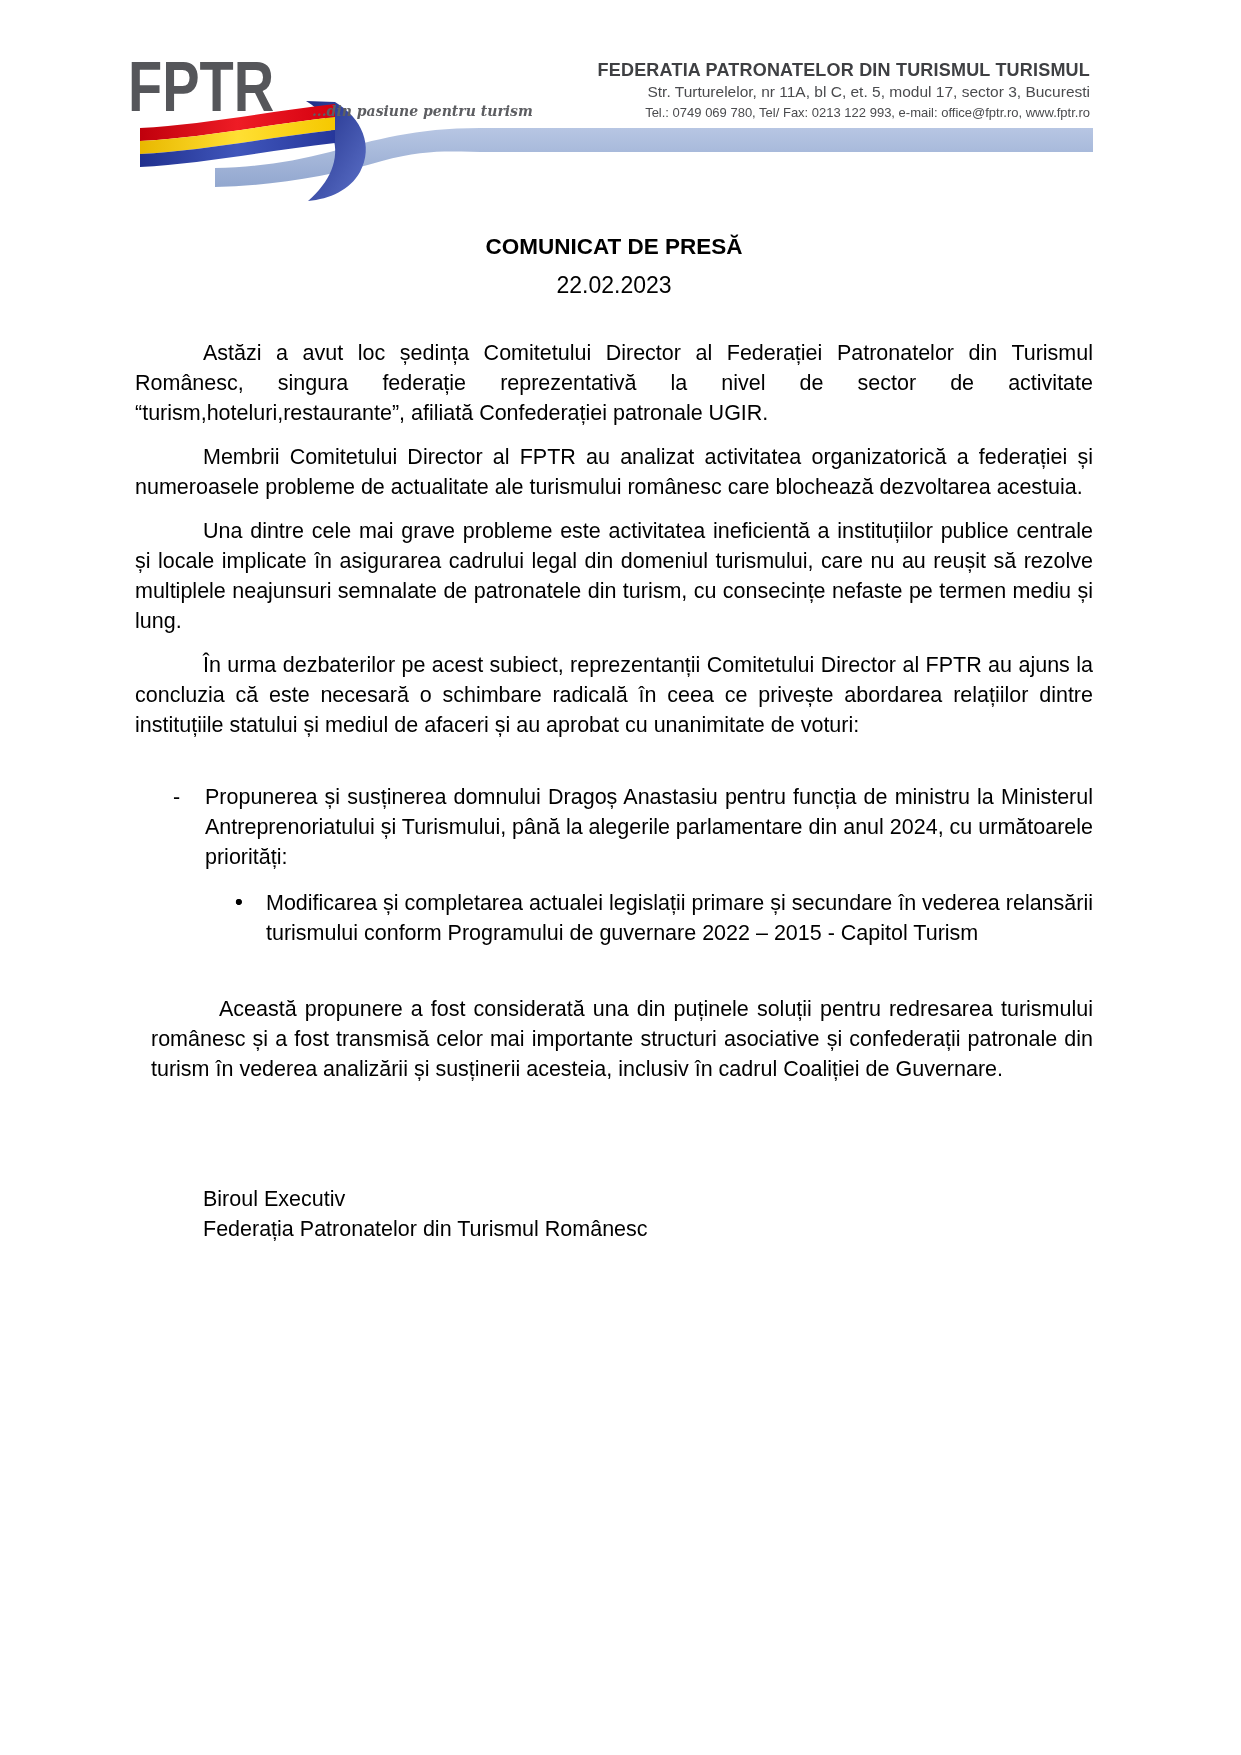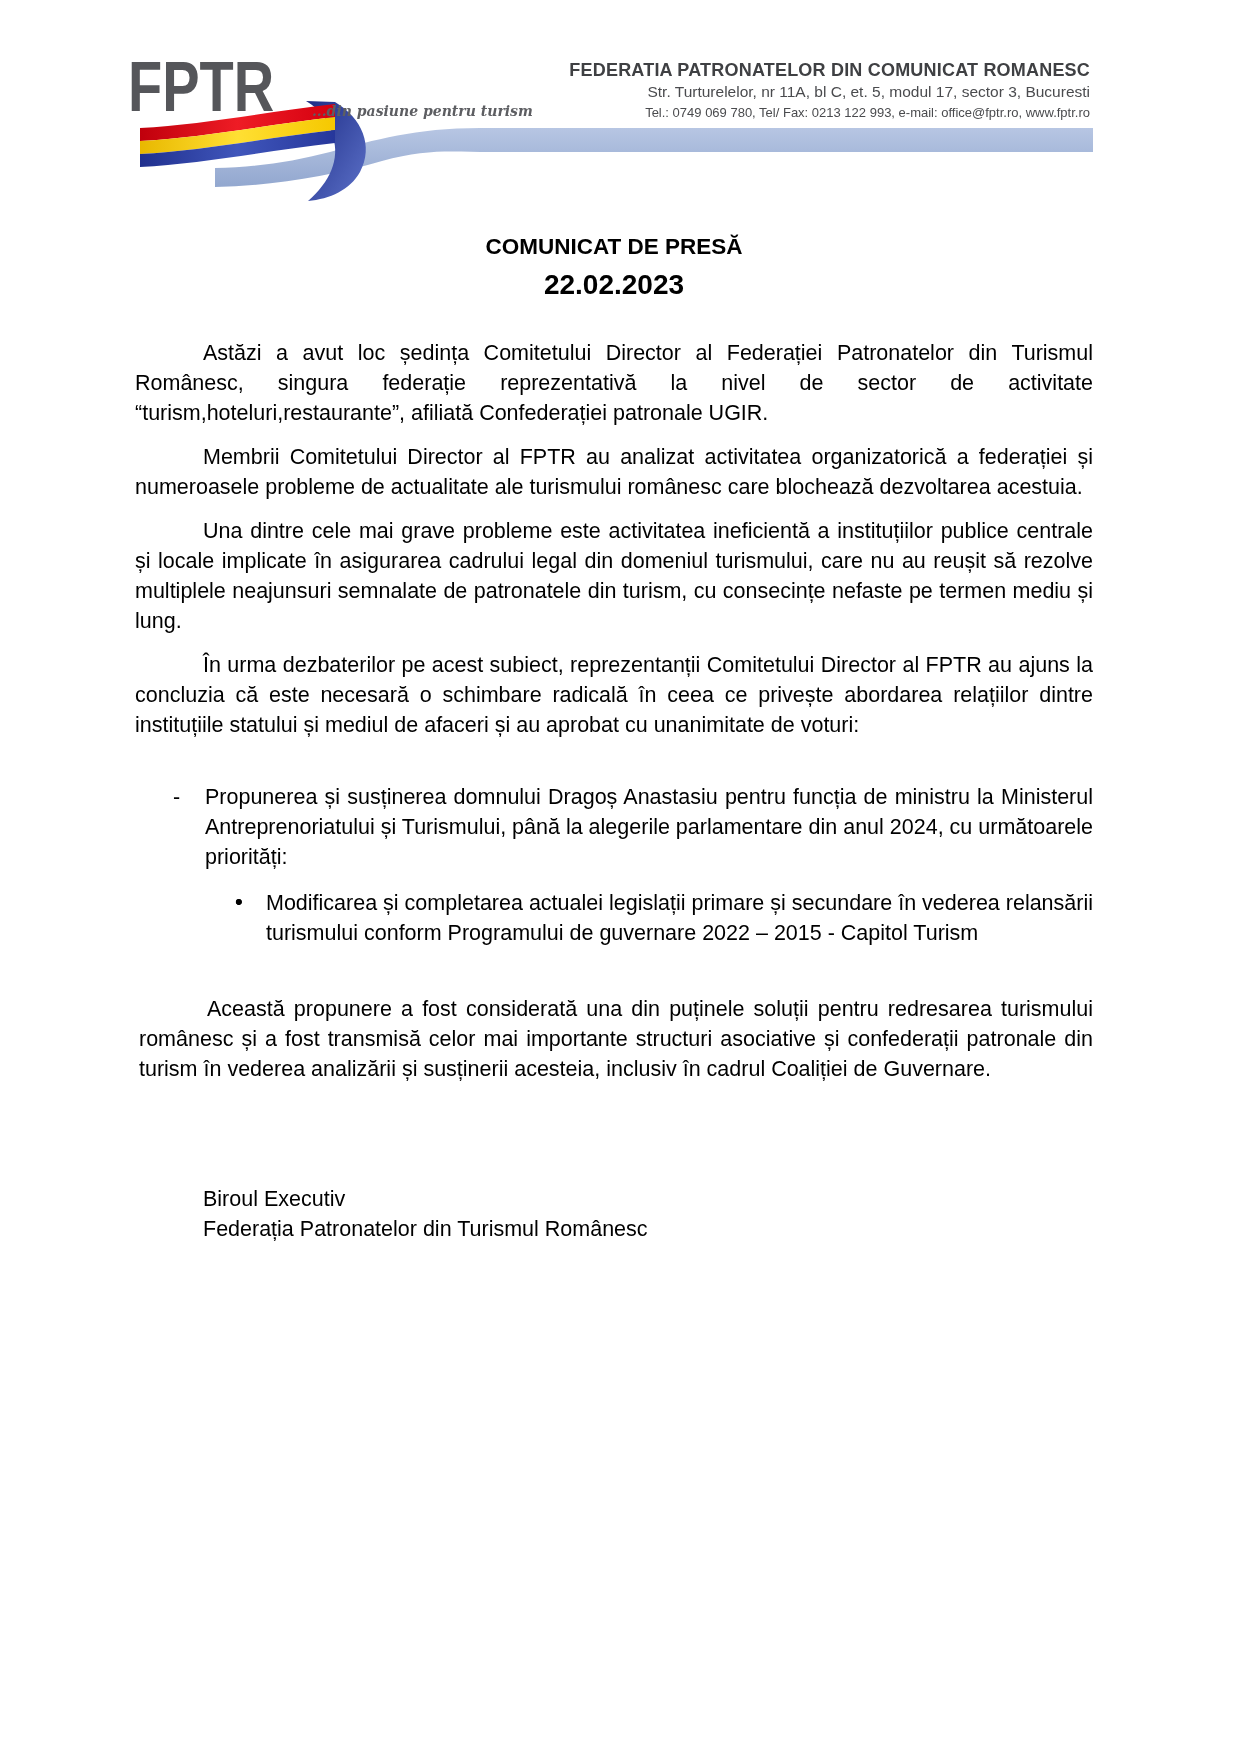--- a/index.html
+++ b/index.html
@@ -22,27 +22,27 @@
   .org-block{position:absolute;top:60px;right:151px;text-align:right;color:#434447;line-height:20px;}
   .org-name{font-size:18px;font-weight:bold;letter-spacing:.2px;color:#3f4043;}
   .org-address{font-size:15.5px;margin-top:2px;color:#4a4b4e;}
   .org-contact{font-size:13px;margin-top:1px;color:#4a4b4e;}
   
   .doc{
     position:absolute;left:135px;top:224px;width:958px;
     font-size:21.5px;line-height:30px;text-align:justify;
   }
   .doc-title{text-align:center;font-weight:bold;font-size:22.5px;margin:8px;line-height:30px;}
-  .doc-date{text-align:center;font-weight:bold;font-size:28px;margin:0 0 38px 0;line-height:30px;}
+  .doc-date{text-align:center;font-weight:normal;font-size:23px;margin:0 0 38px 0;line-height:30px;}
   p.body-par{margin:0 0 14px 0;text-indent:68px;}
   .dash-item{position:relative;padding-left:70px;margin:42px 0 16px 0;}
   .dash-marker{position:absolute;left:38px;top:0;}
   .bullet-item{position:relative;padding-left:131px;margin:0 0 2px 0;}
   .bullet-marker{position:absolute;left:100px;top:-1px;font-size:22px;}
-  p.closing{margin:46px 0 0 4px;text-indent:68px;}
+  p.closing{margin:46px 0 0 16px;text-indent:68px;}
   .signature{margin-top:100px;padding-left:68px;text-align:left;line-height:30px;}
 </style>
 </head>
 <body>
 
 <div class="page">
 
   <div class="letterhead">
 
     <svg class="ribbon-svg" width="1241" height="210" viewBox="0 0 1241 210">
@@ -80,21 +80,21 @@
 
       <path d="M140,128 C200,125 265,112 335,104 L335,117 C265,125 200,138 140,141 Z" fill="url(#redGrad)"></path>
       <path d="M140,141 C200,138 265,125 335,117 L335,130 C265,138 200,151 140,154 Z" fill="url(#yellowGrad)"></path>
       <path d="M140,154 C200,151 265,138 335,130 L335,143 C265,151 200,164 140,167 Z" fill="url(#blueGrad)"></path>
     </svg>
 
     <div class="logo-text">FPTR</div>
     <div class="logo-tagline">...din pasiune pentru turism</div>
 
     <div class="org-block">
-      <div class="org-name">FEDERATIA PATRONATELOR DIN COMUNICAT ROMANESC</div>
+      <div class="org-name">FEDERATIA PATRONATELOR DIN TURISMUL TURISMUL</div>
       <div class="org-address">Str. Turturelelor, nr 11A, bl C, et. 5, modul 17, sector 3, Bucuresti</div>
       <div class="org-contact">Tel.: 0749 069 780, Tel/ Fax: 0213 122 993, e-mail: office@fptr.ro, www.fptr.ro</div>
     </div>
   </div>
 
   <main class="doc">
 
     <h1 class="doc-title">COMUNICAT DE PRESĂ</h1>
     <div class="doc-date">22.02.2023</div>
 

